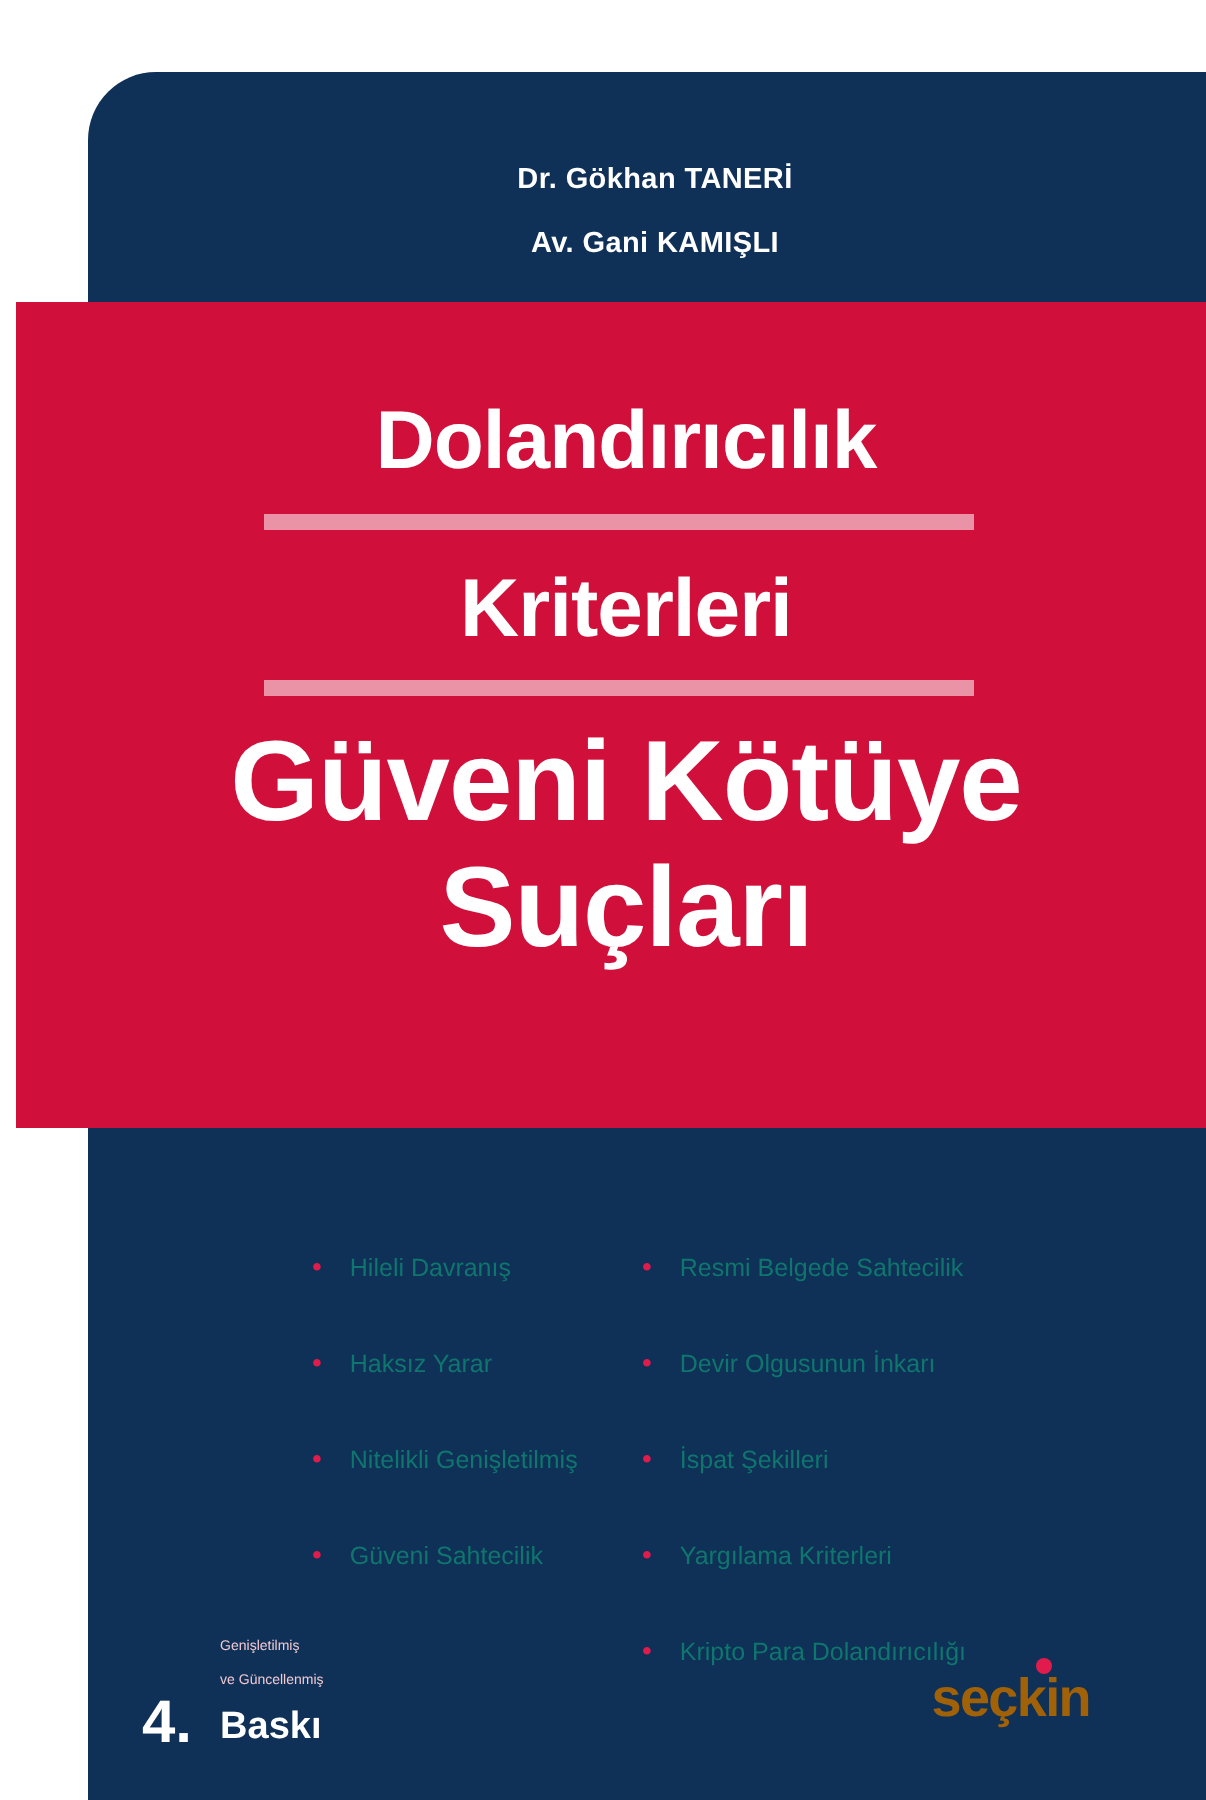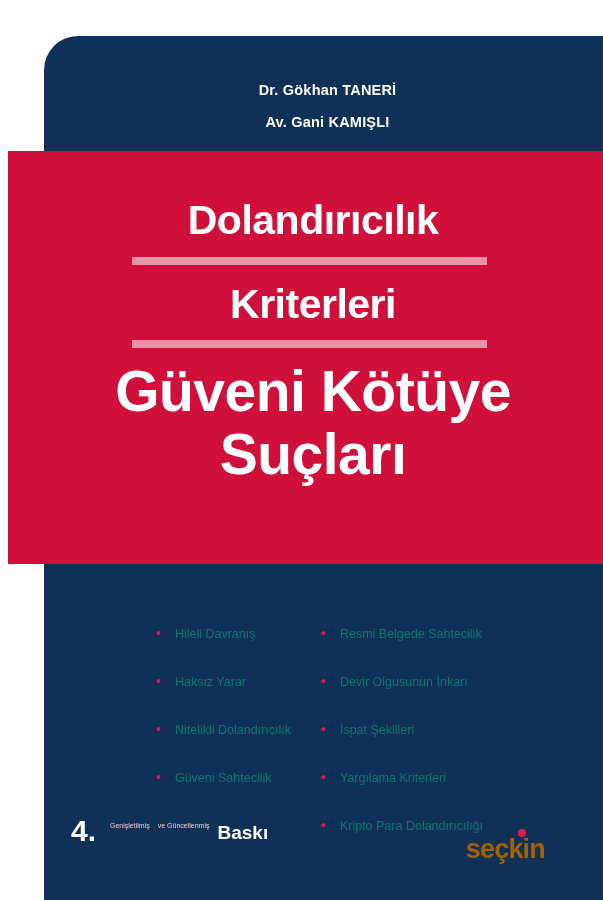--- a/index.html
+++ b/index.html
@@ -156,21 +156,21 @@
     color: #ffffff;
   }
   .edition .num {
     font-size: 30px;
     font-weight: bold;
     line-height: 30px;
   }
   .edition .stack {
     margin-left: 2px;
     display: flex;
-    flex-direction: row;
+    flex-direction: column;
     justify-content: flex-end;
   }
   .edition .small {
     font-size: 7px;
     line-height: 8.5px;
     color: #f0c9d2;
   }
   .edition .baski {
     font-size: 19px;
     font-weight: bold;
@@ -230,21 +230,21 @@
       <div class="bullet">
         <span class="dot">•</span>
         <span class="txt">Hileli Davranış</span>
       </div>
       <div class="bullet">
         <span class="dot">•</span>
         <span class="txt">Haksız Yarar</span>
       </div>
       <div class="bullet">
         <span class="dot">•</span>
-        <span class="txt">Nitelikli Dolandırıcılık</span>
+        <span class="txt">Nitelikli Genişletilmiş</span>
       </div>
       <div class="bullet">
         <span class="dot">•</span>
         <span class="txt">Güveni Sahtecilik</span>
       </div>
     </div>
     <div class="col col-right">
       <div class="bullet">
         <span class="dot">•</span>
         <span class="txt">Resmi Belgede Sahtecilik</span>

